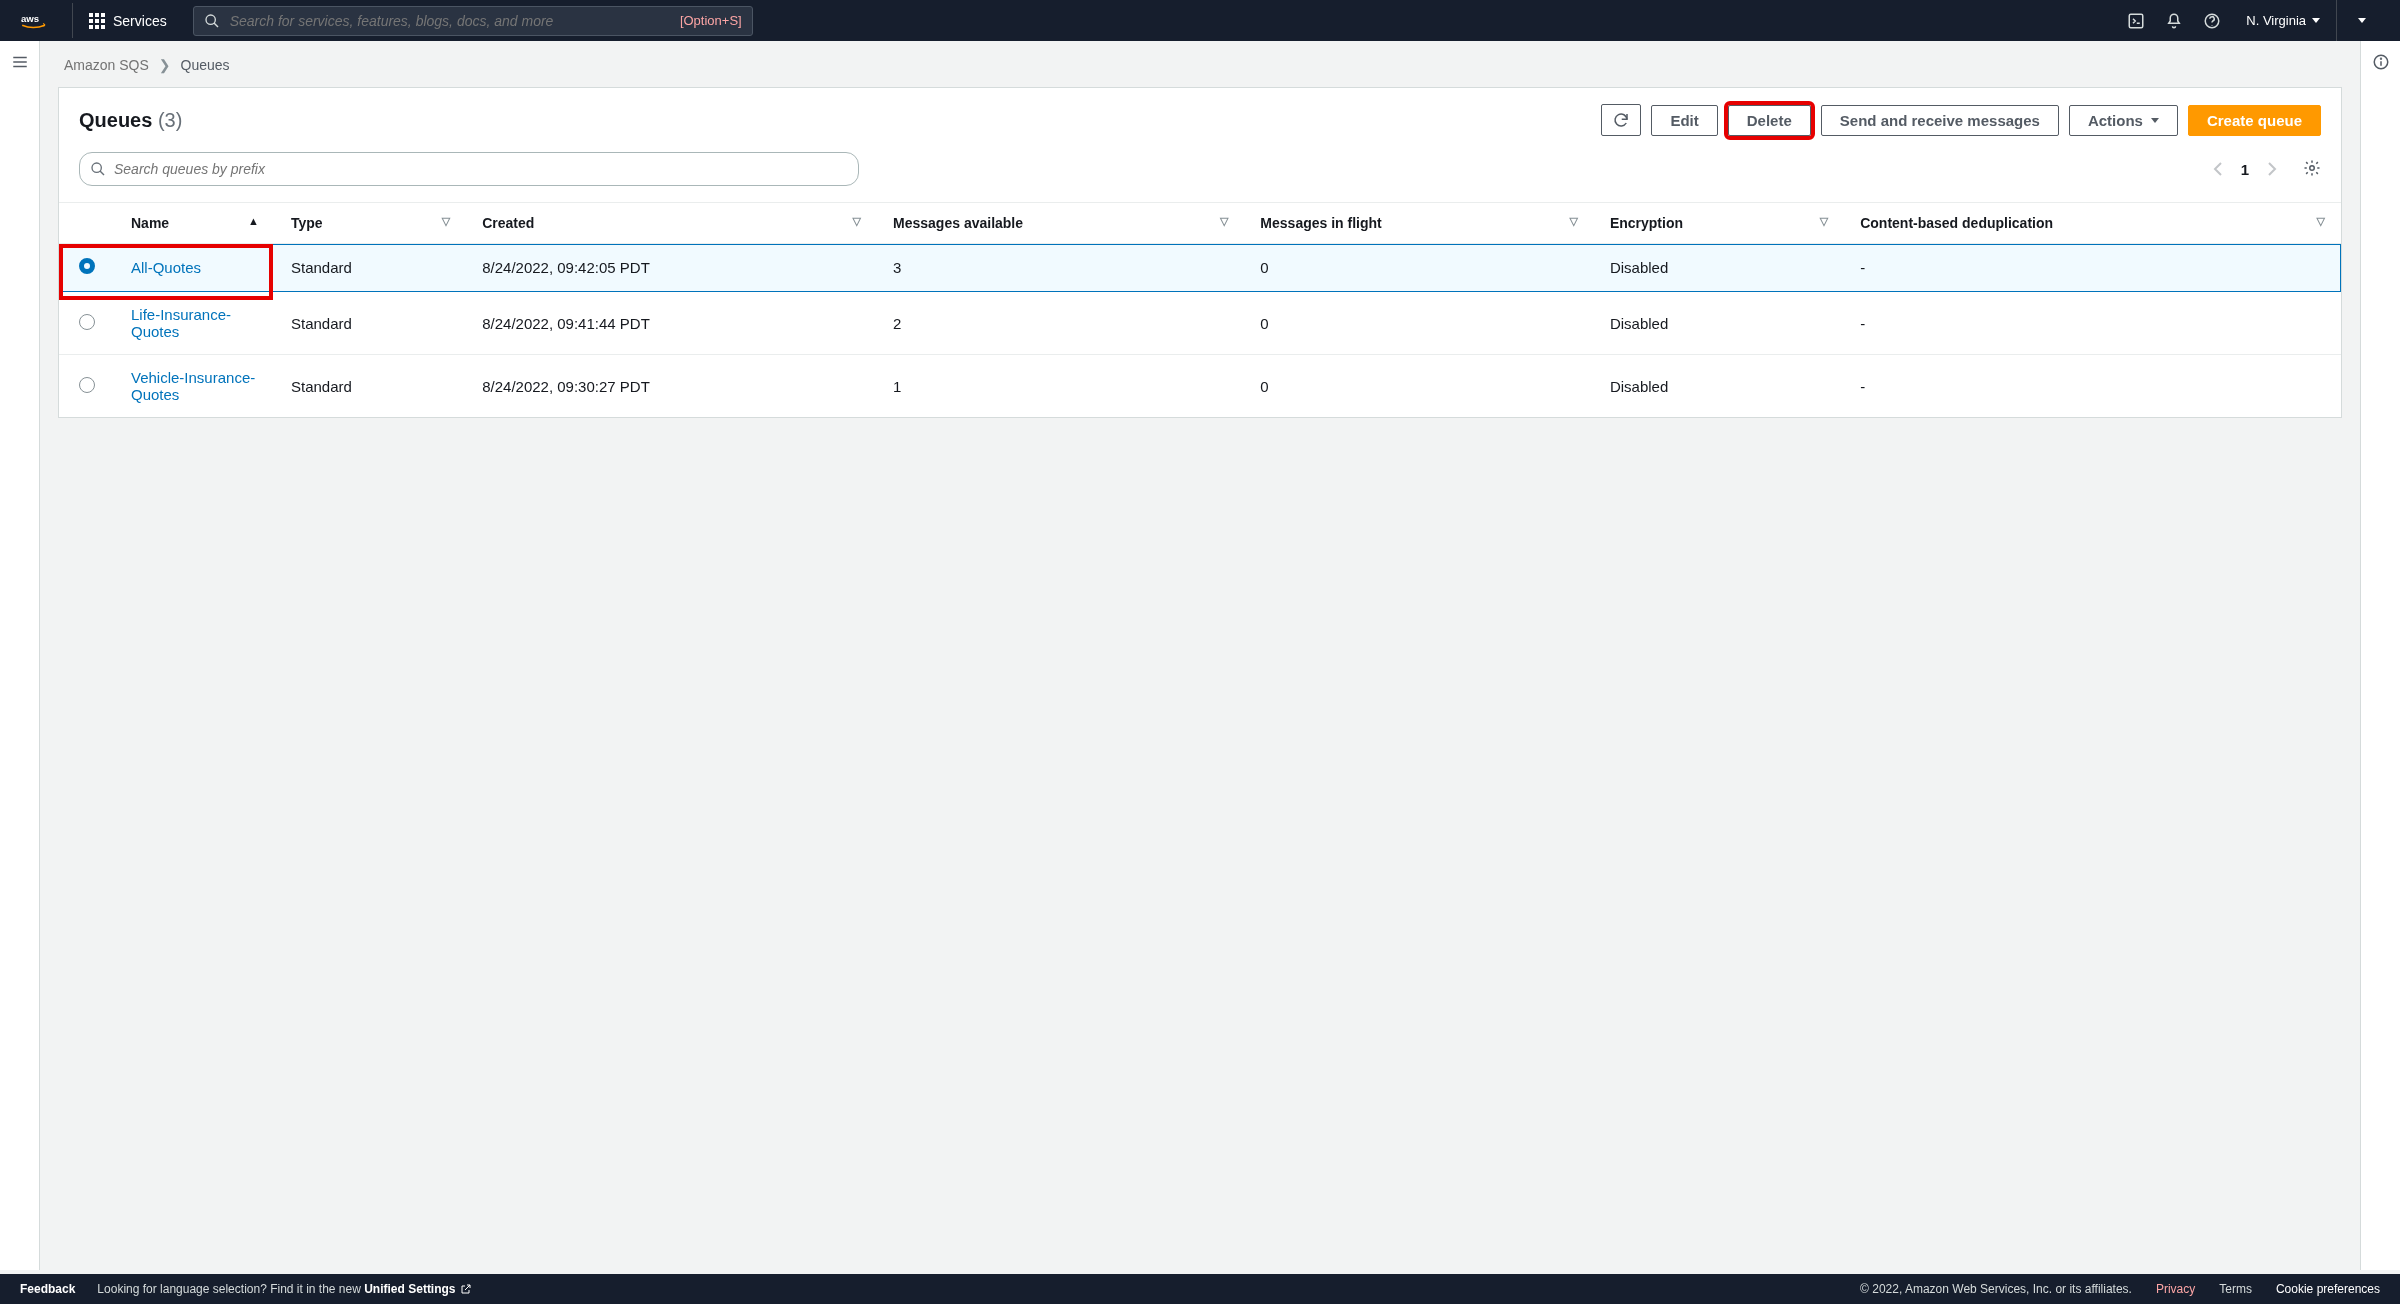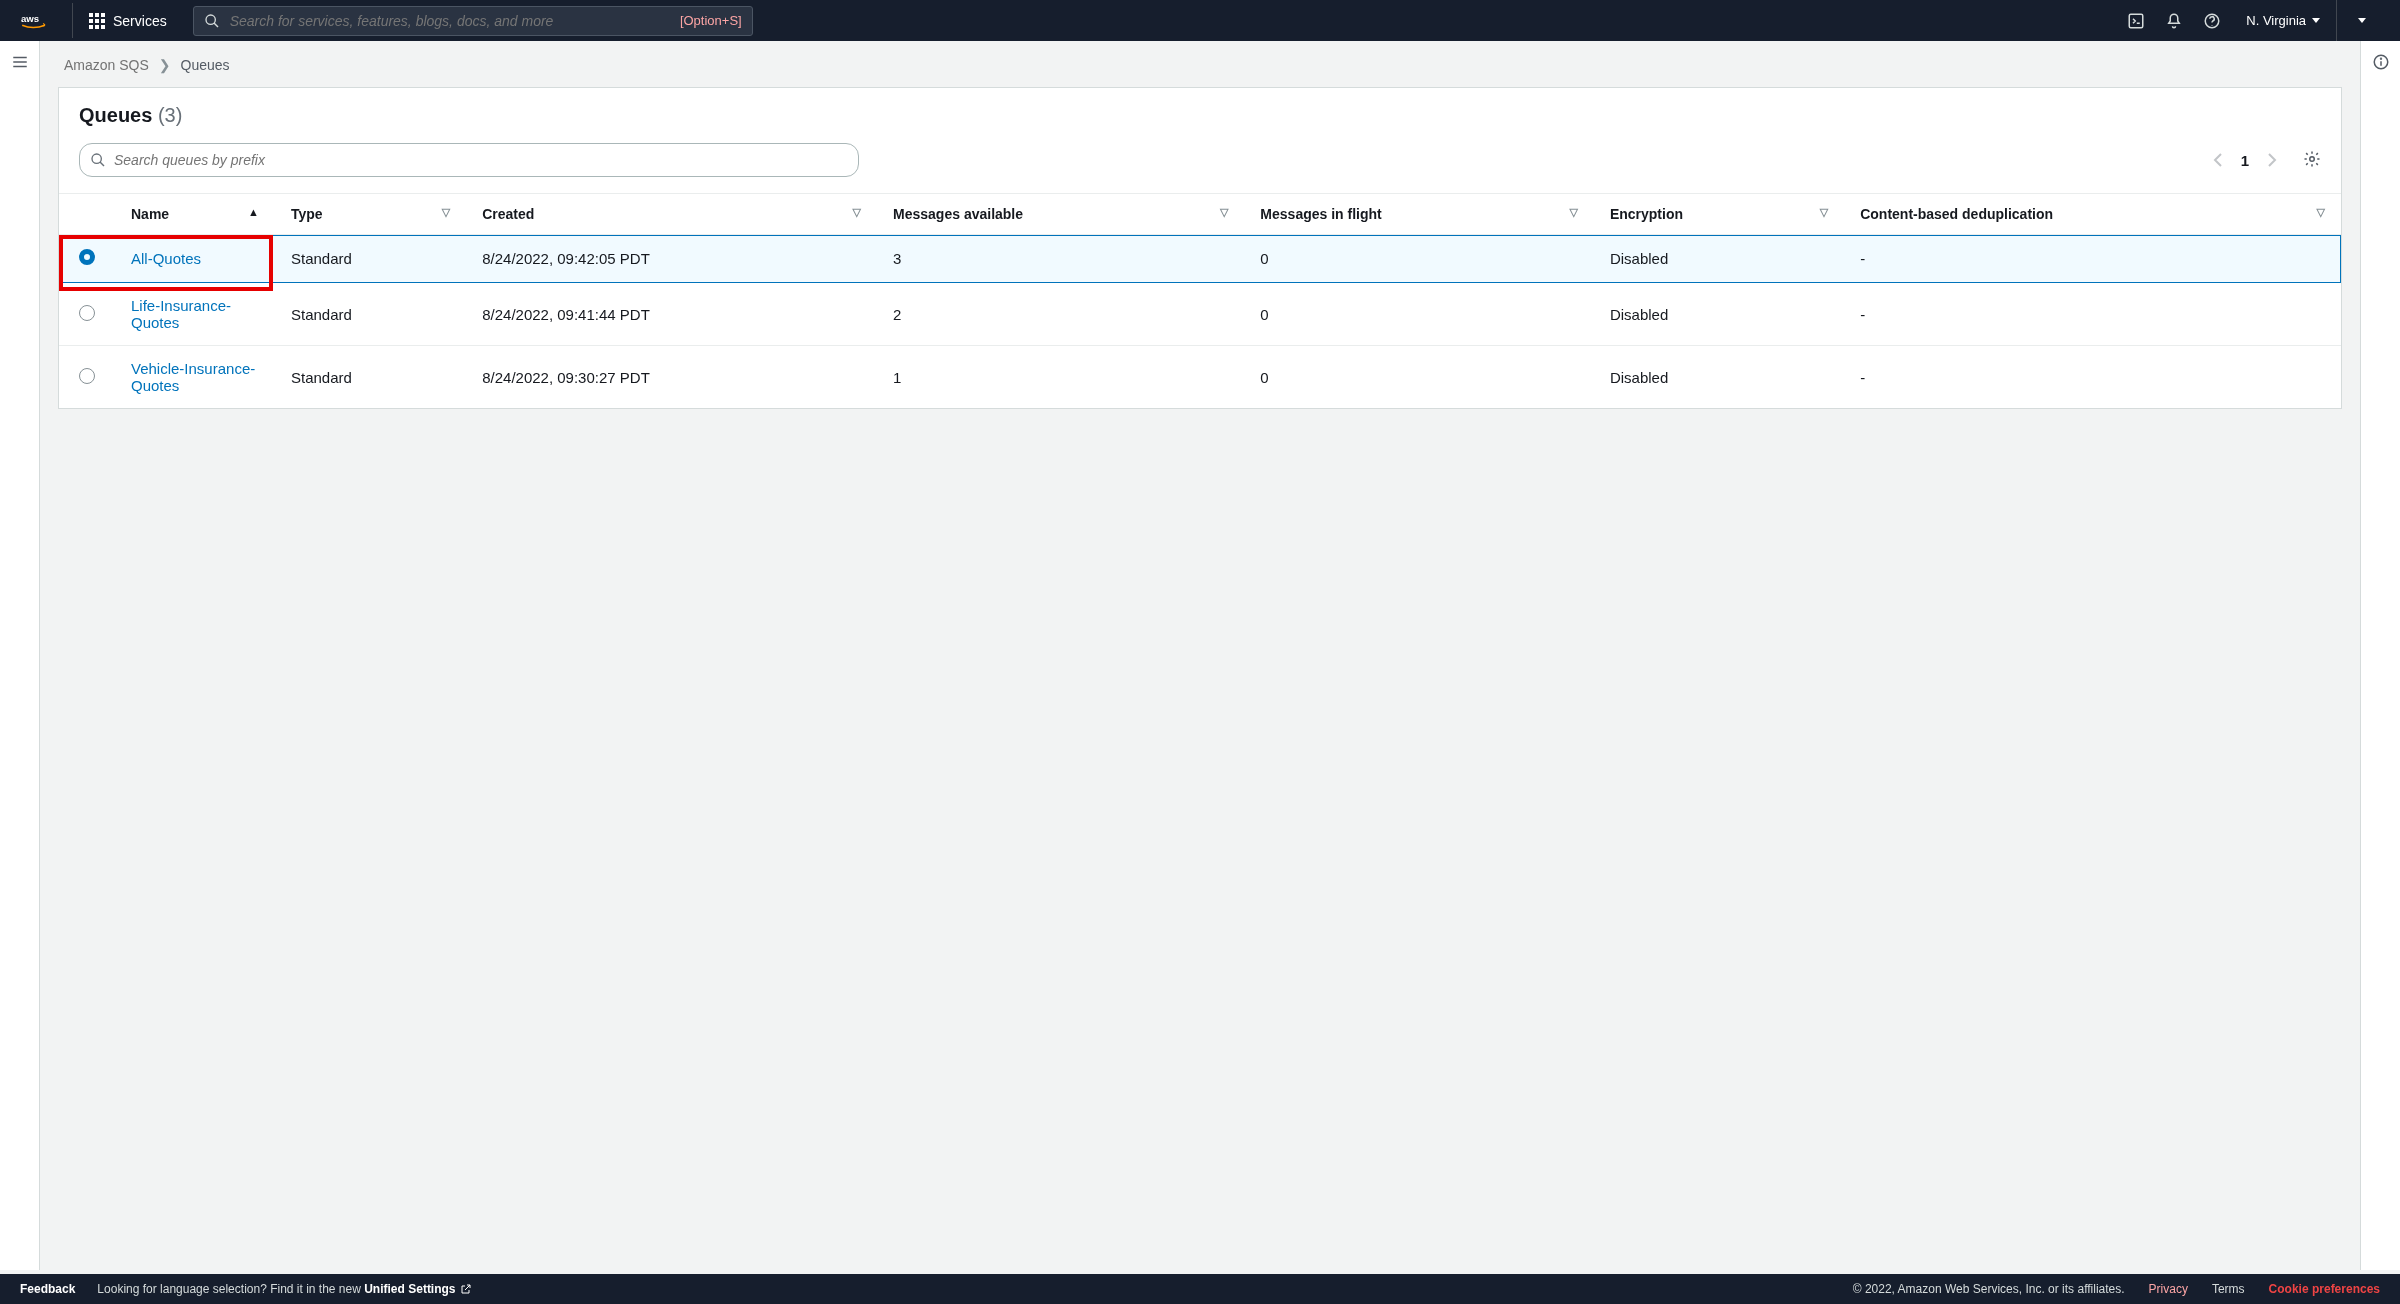--- a/index.html
+++ b/index.html
@@ -158,20 +158,36 @@
       <a href="#">Amazon SQS</a>
       <span class="sep">❯</span>
       <span class="current">Queues</span>
     </div>
 
     <div class="panel">
       <div class="panel-header">
         <div class="panel-title">
           <span>Queues</span>
           <span class="count">(3)</span>
+        </div>
+        <div class="panel-actions">
+          <button class="btn icon-only">
+            <svg width="18" height="18" viewBox="0 0 24 24" fill="none" stroke="#545b64" stroke-width="2">
+                <path d="M20 11 A8 8 0 1 0 19 16"></path>
+                <path d="M20 4 v7 h-7"></path>
+              </svg>
+          </button>
+          <button class="btn">Edit</button>
+          <button class="btn highlight-red">Delete</button>
+          <button class="btn">Send and receive messages</button>
+          <button class="btn">
+            <span>Actions</span>
+            <span class="caret-down" style="border-top-color:#545b64"></span>
+          </button>
+          <button class="btn primary">Create queue</button>
         </div>
       </div>
 
       <div class="filter-row">
         <div class="filter-input-wrap">
           <svg width="16" height="16" viewBox="0 0 24 24">
               <circle cx="10" cy="10" r="7" stroke="#687078" stroke-width="2" fill="none"></circle>
               <line x1="15" y1="15" x2="21" y2="21" stroke="#687078" stroke-width="2"></line>
             </svg>
           <input type="text" placeholder="Search queues by prefix" style="">
@@ -300,15 +316,15 @@
       <span>Unified Settings</span>
       <svg width="12" height="12" viewBox="0 0 24 24" fill="none" stroke="#fff" stroke-width="2">
           <path d="M14 4 h6 v6 M20 4 L10 14 M18 14 v6 H4 V6 h6"></path>
         </svg>
     </a>
   </span>
   <div class="right">
     <span>© 2022, Amazon Web Services, Inc. or its affiliates.</span>
     <a href="#" style="font-weight:400;color:#fca5a5">Privacy</a>
     <a href="#" style="font-weight:400;color:#d5dbdb">Terms</a>
-    <a href="#" style="font-weight:700;color:#ef4444">Cookie preferences</a>
+    <a href="#" style="font-weight:400;color:#ffffff">Cookie preferences</a>
   </div>
 </div>
 
 </body></html>

